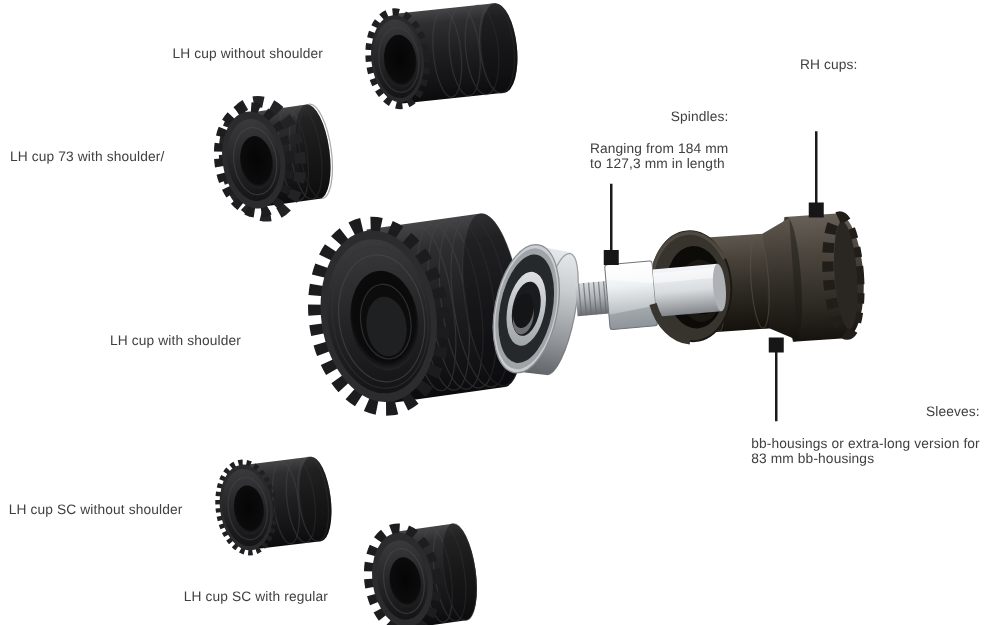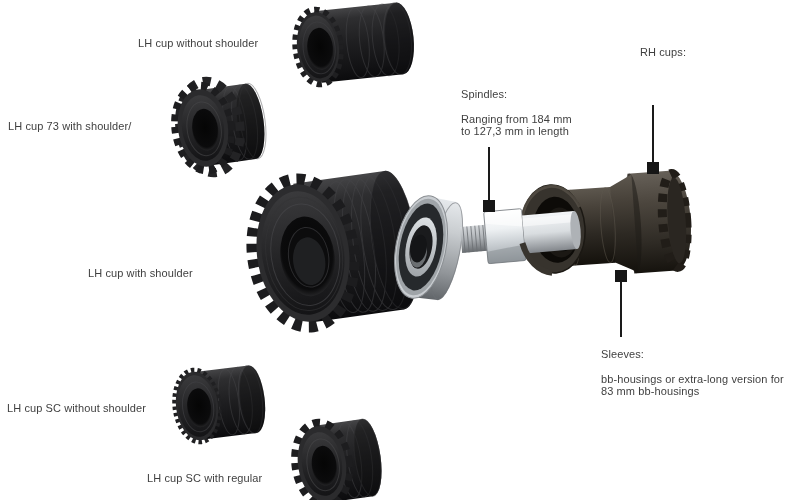--- a/index.html
+++ b/index.html
@@ -5,21 +5,21 @@
   html,body{margin:0;padding:0;background:#ffffff;}
   .stage{
     position:relative;width:800px;height:500px;background:#ffffff;overflow:hidden;
     font-family:Liberation Sans, sans-serif;
   }
   .stage svg{position:absolute;left:0;top:0;}
   .lbl,.callout{
     position:absolute;font-size:11px;line-height:12px;color:#3f3f3f;
     letter-spacing:.1px;white-space:nowrap;
   }
-  .callout-title{font-size:11px;line-height:12px;}
+  .callout-title{font-size:11px;line-height:12px;text-align:right;}
   .callout-body{margin-top:13px;}
 </style>
 </head>
 <body>
 
 <div class="stage">
 
   <svg width="800" height="500" viewBox="0 0 800 500">
     <defs>
       <linearGradient id="gBody" x1="0" y1="0" x2="0" y2="1">
@@ -235,33 +235,33 @@
   <div class="lbl" style="left:8px;top:120px">
     <div>LH cup 73 with shoulder/</div>
   </div>
 
   <div class="lbl" style="left:88px;top:267px">LH cup with shoulder</div>
 
   <div class="lbl" style="left:7px;top:402px">LH cup SC without shoulder</div>
 
   <div class="lbl" style="left:147px;top:472px">LH cup SC with regular</div>
 
-  <div class="callout" style="left:461px;top:88px">
+  <div class="callout" style="left:472px;top:88px">
     <div class="callout-title">Spindles:</div>
     <div class="callout-body">
       <div>Ranging from 184 mm</div>
       <div>to 127,3 mm in length</div>
     </div>
   </div>
 
   <div class="callout" style="left:640px;top:46px">
     <div class="callout-title">RH cups:</div>
   </div>
 
-  <div class="callout" style="left:601px;top:348px">
+  <div class="callout" style="left:601px;top:324px">
     <div class="callout-title">Sleeves:</div>
     <div class="callout-body">
       <div>bb-housings or extra-long version for</div>
       <div>83 mm bb-housings</div>
     </div>
   </div>
 
 </div>
 
 </body></html>

